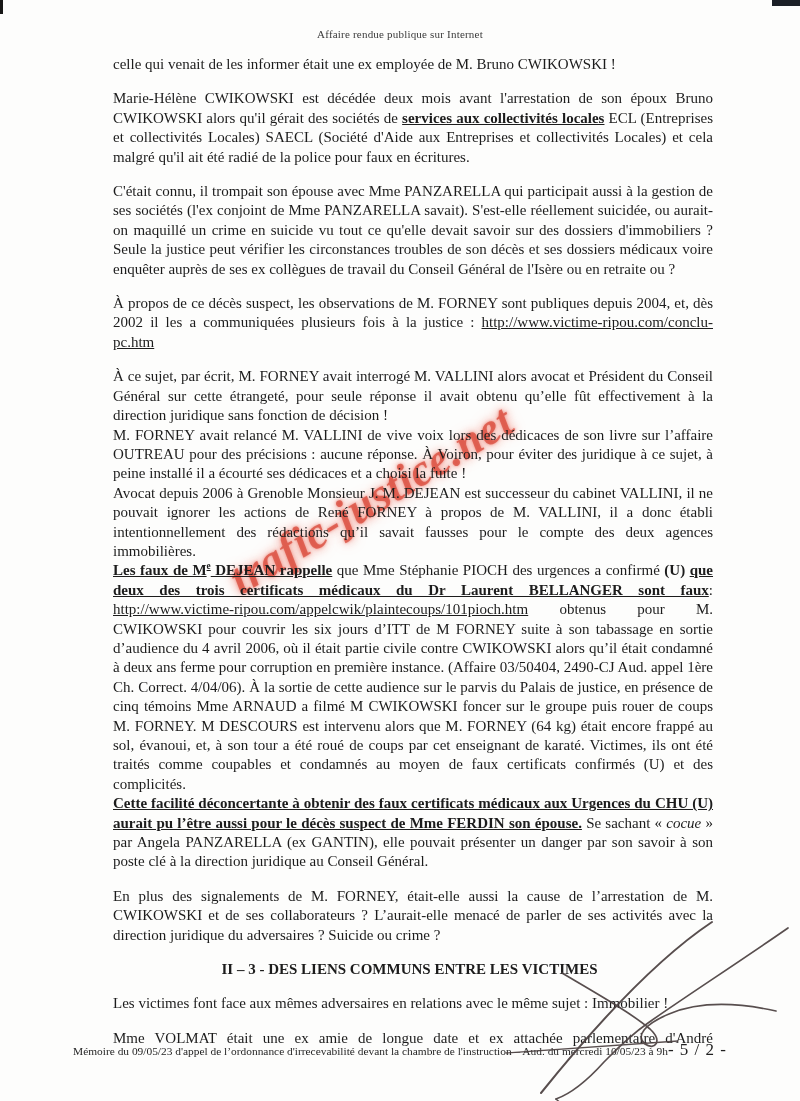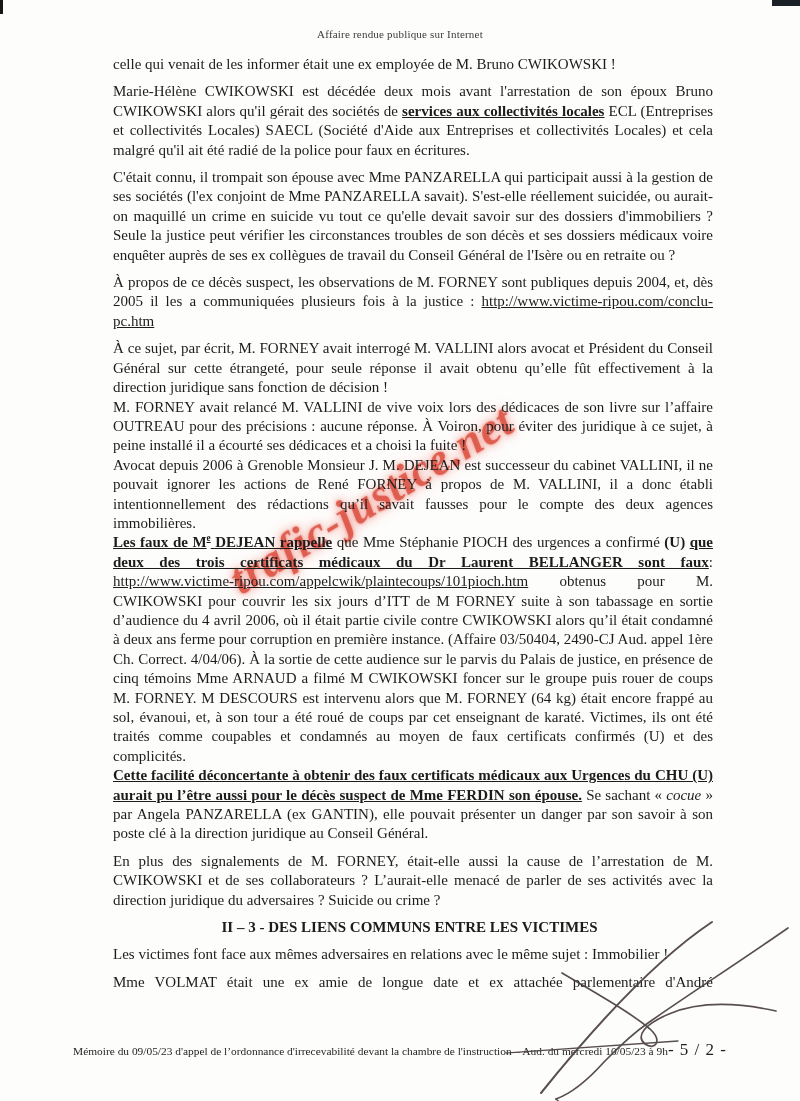--- a/index.html
+++ b/index.html
@@ -21,21 +21,21 @@
     position:absolute;top:28px;left:0;width:100%;
     text-align:center;font-size:11px;color:#3a3a3a;letter-spacing:.2px;
     z-index:2;
   }
   .content{
     position:absolute;left:113px;top:55px;width:600px;
     font-size:15px;line-height:19.4px;color:#1c1c1c;
     text-align:justify;z-index:2;
   }
   p.para{margin:0;padding:0;}
-  p.para.gap{margin-top:8px;}
+  p.para.gap{margin-top:15px;}
   p.para.heading{font-weight:bold;text-align:center;margin-left:-7px;}
   p.para.jl{text-align-last:justify;}
   .b{font-weight:bold;}
   .u{text-decoration:underline;}
   .i{font-style:italic;}
   .sup{vertical-align:super;font-size:.62em;line-height:0;}
   .watermark{
     position:absolute;left:220px;top:560px;z-index:1;
     transform:rotate(-31deg);transform-origin:0 0;
     font-size:45px;font-weight:bold;font-style:italic;white-space:nowrap;
@@ -62,21 +62,21 @@
   <div class="scan-mark-tr"></div>
 
   <div class="doc-header">Affaire rendue publique sur Internet</div>
 
   <div class="watermark">trafic-justice.net</div>
 
   <div class="content">
       <p class="para"><span>celle qui venait de les informer était une ex employée de M. Bruno CWIKOWSKI !</span></p>
       <p class="para gap"><span>Marie-Hélène CWIKOWSKI est décédée deux mois avant l'arrestation de son époux Bruno CWIKOWSKI alors qu'il gérait des sociétés de </span><span class="b u">services aux collectivités locales</span><span> ECL (Entreprises et collectivités Locales) SAECL (Société d'Aide aux Entreprises et collectivités Locales) et cela malgré qu'il ait été radié de la police pour faux en écritures.</span></p>
       <p class="para gap"><span>C'était connu, il trompait son épouse avec Mme PANZARELLA qui participait aussi à la gestion de ses sociétés (l'ex conjoint de Mme PANZARELLA savait). S'est-elle réellement suicidée, ou aurait-on maquillé un crime en suicide vu tout ce qu'elle devait savoir sur des dossiers d'immobiliers ? Seule la justice peut vérifier les circonstances troubles de son décès et ses dossiers médicaux voire enquêter auprès de ses ex collègues de travail du Conseil Général de l'Isère ou en retraite ou ?</span></p>
-      <p class="para gap"><span>À propos de ce décès suspect, les observations de M. FORNEY sont publiques depuis 2004, et, dès 2005 il les a communiquées plusieurs fois à la justice : </span><span class="u">http://www.victime-ripou.com/conclu-pc.htm</span></p>
+      <p class="para gap"><span>À propos de ce décès suspect, les observations de M. FORNEY sont publiques depuis 2004, et, dès 2002 il les a communiquées plusieurs fois à la justice : </span><span class="u">http://www.victime-ripou.com/conclu-pc.htm</span></p>
       <p class="para gap"><span>À ce sujet, par écrit, M. FORNEY avait interrogé M. VALLINI alors avocat et Président du Conseil Général sur cette étrangeté, pour seule réponse il avait obtenu qu’elle fût effectivement à la direction juridique sans fonction de décision !</span></p>
       <p class="para"><span>M. FORNEY avait relancé M. VALLINI de vive voix lors des dédicaces de son livre sur l’affaire OUTREAU pour des précisions : aucune réponse. À Voiron, pour éviter des juridique à ce sujet, à peine installé il a écourté ses dédicaces et a choisi la fuite !</span></p>
       <p class="para"><span>Avocat depuis 2006 à Grenoble Monsieur J. M. DEJEAN est successeur du cabinet VALLINI, il ne pouvait ignorer les actions de René FORNEY à propos de M. VALLINI, il a donc établi intentionnellement des rédactions qu’il savait fausses pour le compte des deux agences immobilières.</span></p>
       <p class="para"><span class="b u">Les faux de M</span><span class="b u sup">e</span><span class="b u"> DEJEAN rappelle</span><span> que Mme Stéphanie PIOCH des urgences a confirmé </span><span class="b">(U)</span><span> </span><span class="b u">que deux des trois certificats médicaux du Dr Laurent BELLANGER sont faux</span><span>: </span><span class="u">http://www.victime-ripou.com/appelcwik/plaintecoups/101pioch.htm</span><span> obtenus pour M. CWIKOWSKI pour couvrir les six jours d’ITT de M FORNEY suite à son tabassage en sortie d’audience du 4 avril 2006, où il était partie civile contre CWIKOWSKI alors qu’il était condamné à deux ans ferme pour corruption en première instance. (Affaire 03/50404, 2490-CJ Aud. appel 1ère Ch. Correct. 4/04/06). À la sortie de cette audience sur le parvis du Palais de justice, en présence de cinq témoins Mme ARNAUD a filmé M CWIKOWSKI foncer sur le groupe puis rouer de coups M. FORNEY. M DESCOURS est intervenu alors que M. FORNEY (64 kg) était encore frappé au sol, évanoui, et, à son tour a été roué de coups par cet enseignant de karaté. Victimes, ils ont été traités comme coupables et condamnés au moyen de faux certificats confirmés (U) et des complicités.</span></p>
       <p class="para"><span class="b u">Cette facilité déconcertante à obtenir des faux certificats médicaux aux Urgences du CHU (U) aurait pu l’être aussi pour le décès suspect de Mme FERDIN son épouse.</span><span> Se sachant « </span><span class="i">cocue</span><span> » par Angela PANZARELLA (ex GANTIN), elle pouvait présenter un danger par son savoir à son poste clé à la direction juridique au Conseil Général.</span></p>
       <p class="para gap"><span>En plus des signalements de M. FORNEY, était-elle aussi la cause de l’arrestation de M. CWIKOWSKI et de ses collaborateurs ? L’aurait-elle menacé de parler de ses activités avec la direction juridique du adversaires ? Suicide ou crime ?</span></p>
       <p class="para gap heading"><span>II – 3 - DES LIENS COMMUNS ENTRE LES VICTIMES</span></p>
       <p class="para gap"><span>Les victimes font face aux mêmes adversaires en relations avec le même sujet : Immobilier !</span></p>
       <p class="para gap jl"><span>Mme VOLMAT était une ex amie de longue date et ex attachée parlementaire d'André</span></p>
     </div>

